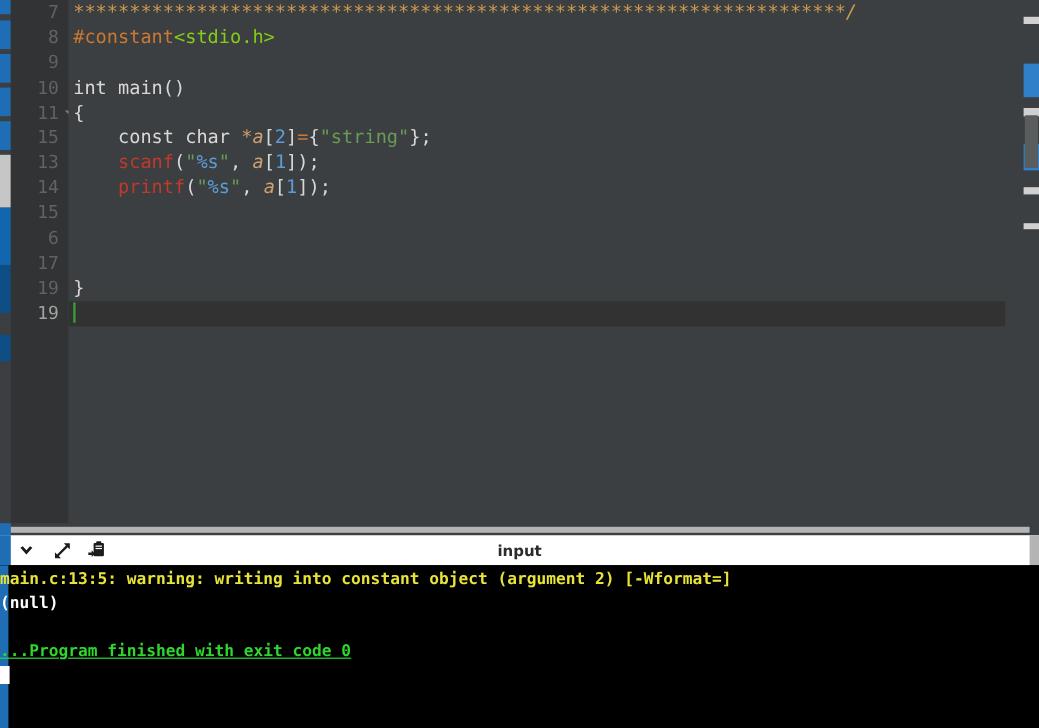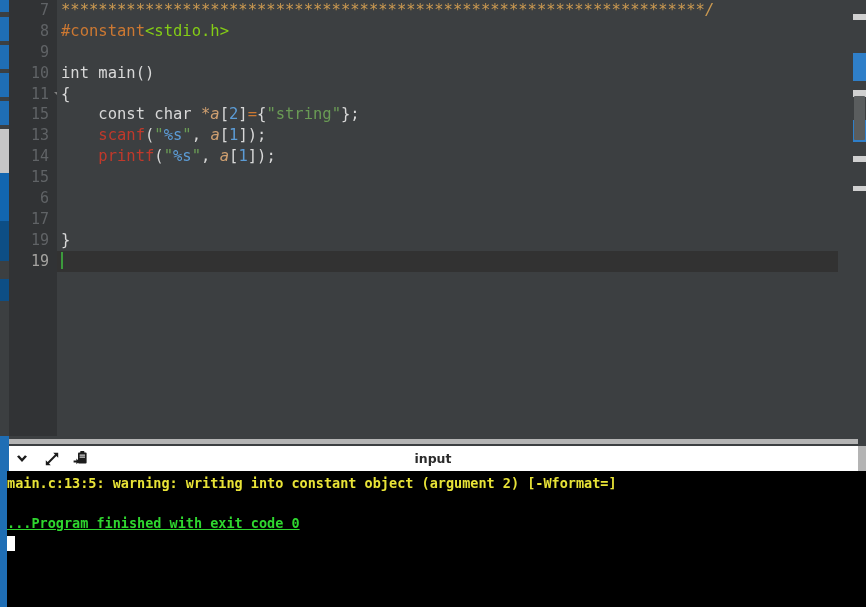--- a/index.html
+++ b/index.html
@@ -257,21 +257,21 @@
     padding-top: 2px;
     box-sizing: border-box;
   }
   .con-line {
     height: 20px;
     line-height: 20px;
     white-space: pre;
     font-family: "DejaVu Sans Mono", monospace;
     font-size: 13.5px;
     font-weight: bold;
-    padding-left: 7px;
+    padding-left: 0;
   }
   .c-warn  { color: #e8e337; }
   .c-out   { color: #ffffff; }
   .c-ok    { color: #2fd62f; text-decoration: underline; }
   .c-blank { color: transparent; }
   .con-caret {
     display: inline-block;
     width: 8px;
     height: 15px;
     background: #ffffff;
@@ -381,20 +381,21 @@
 
       <div id="console-title">input</div>
 
       <div class="right-edge"></div>
     </div>
 
     <div id="console-body">
       <div id="console-left-edge"></div>
       <div id="console-text">
           <div class="con-line c-warn"><span>main.c:13:5: warning: writing into constant object (argument 2) [-Wformat=]</span></div>
+          <div class="con-line c-out"><span>(null)</span></div>
           <div class="con-line c-blank"><span> </span></div>
           <div class="con-line c-ok"><span>...Program finished with exit code 0</span></div>
           <div class="con-line c-ok"><span class="con-caret"></span></div>
         </div>
       <div id="console-right-edge"></div>
     </div>
   </div>
 
 </div>
 

